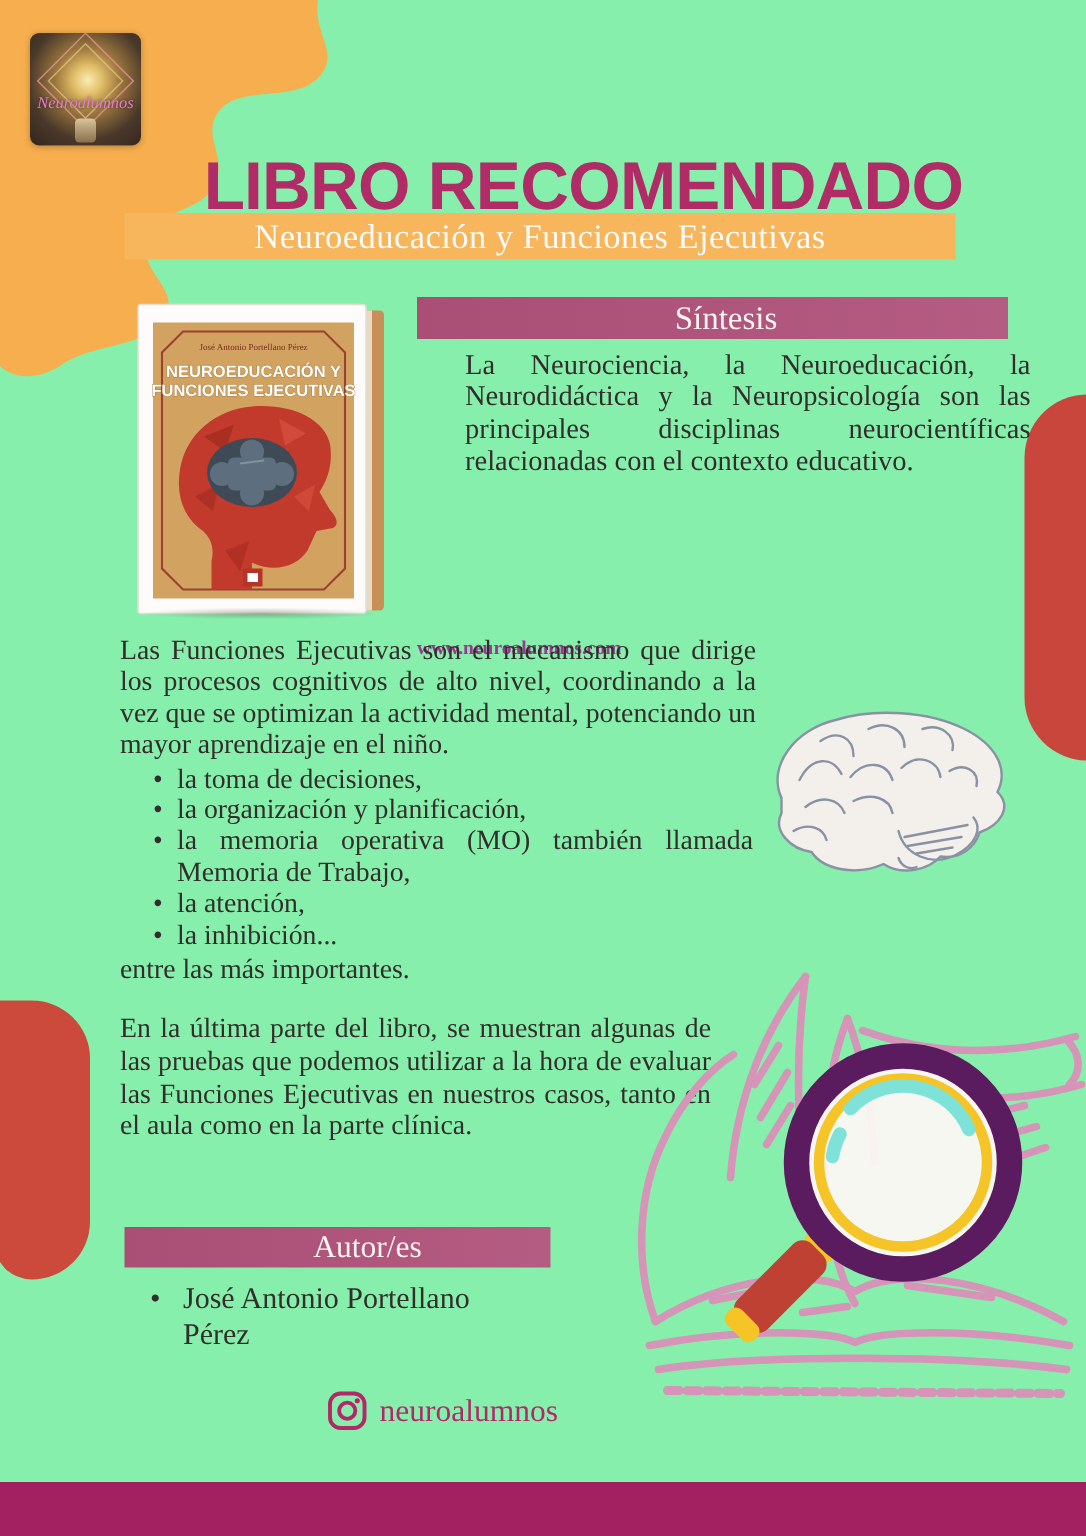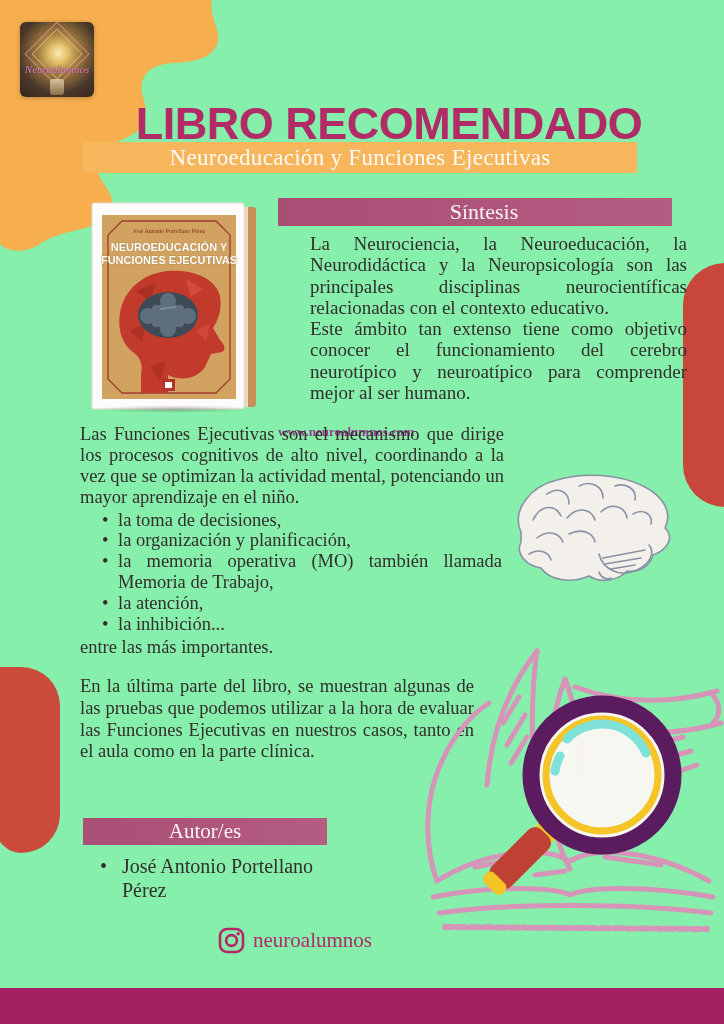--- a/index.html
+++ b/index.html
@@ -57,21 +57,21 @@
     background:#F7B55C; display:flex; align-items:center; justify-content:center;
   }
   .subtitle-banner span{color:#FDFBF7; font-size:23px; font-weight:normal; letter-spacing:.3px;}
 
   .section-banner{
     background:linear-gradient(90deg,#A94E74,#B55C82);
     display:flex; align-items:center; justify-content:center;
     color:#F9F4F0; font-size:22px;
   }
   .sintesis-banner{position:absolute; left:278px; top:198px; width:376px; height:28px;padding-left:18px;}
-  .autores-banner{position:absolute; left:83px; top:818px; width:244px; height:27px; font-size:21px;}
+  .autores-banner{position:absolute; left:83px; top:818px; width:244px; height:27px; font-size:21px;padding-left:40px;}
 
   
   .sintesis-text{
     position:absolute; left:278px; top:233px; width:377px;
     font-size:19px; line-height:1.12; text-align:justify;margin-left:32px;
   }
   .website{
     position:absolute; left:278px; top:424px;
     font-size:13px; font-weight:bold; color:#9A3794; cursor:pointer;
   }
@@ -180,21 +180,20 @@
         <rect x="75" y="183" width="7" height="6" fill="#FFFFFF"></rect>
       </g>
     </svg>
   </div>
 
   <div class="section-banner sintesis-banner">
     <span>Síntesis</span>
   </div>
   <div class="sintesis-text">
     <div>La Neurociencia, la Neuroeducación, la Neurodidáctica y la Neuropsicología son las principales disciplinas neurocientíficas relacionadas con el contexto educativo.</div>
-    <div>Este ámbito tan extenso tiene como objetivo conocer el funcionamiento del cerebro neurotípico y neuroatípico para comprender mejor al ser humano.</div>
   </div>
   <div class="website">www.neuroalumnos.com</div>
 
   <div class="main-text">
     <div>Las Funciones Ejecutivas son el mecanismo que dirige los procesos cognitivos de alto nivel, coordinando a la vez que se optimizan la actividad mental, potenciando un mayor aprendizaje en el niño.</div>
     <ul>
         <li>la toma de decisiones,</li>
         <li>la organización y planificación,</li>
         <li>la memoria operativa (MO) también llamada Memoria de Trabajo,</li>
         <li>la atención,</li>

